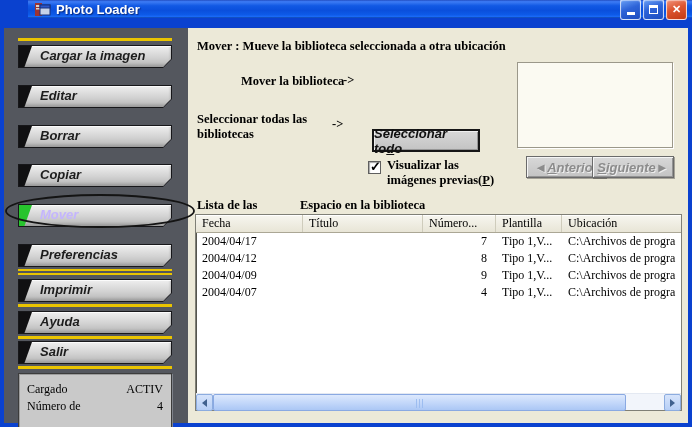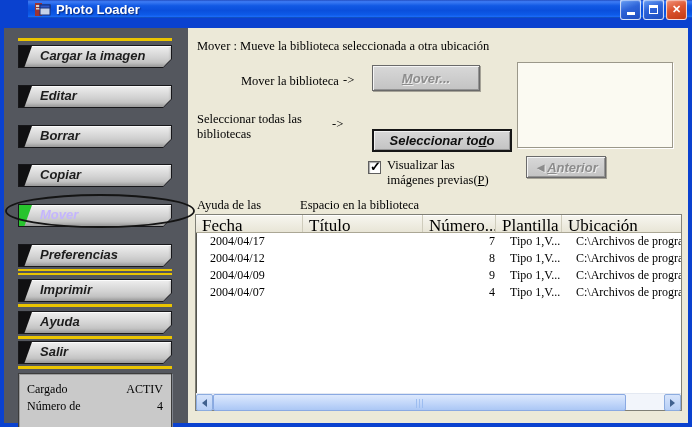--- a/index.html
+++ b/index.html
@@ -78,21 +78,21 @@
     font-family:"Liberation Serif", serif; font-size:12px; color:#000;
   }
   .status-row { display:flex; justify-content:space-between; line-height:17px; }
 
   
   .annotation { position:absolute; left:2px; top:192px; pointer-events:none; z-index:50; }
 
   
   .main { position:relative; flex:1; background:#ece9d8;
           font-family:"Liberation Serif", serif; font-size:12.5px; color:#000; }
-  .abs { position:absolute; }
+  .abs { position:absolute;font-weight:bold; }
 
   .btn3d {
     position:absolute; background:linear-gradient(180deg,#d8d8d8,#c3c3c3);
     border:1px solid #6a6a6a;
     box-shadow:inset 1px 1px 0 #f5f5f5, inset -1px -1px 0 #939393, 1px 1px 0 rgba(0,0,0,.3);
     display:flex; align-items:center; justify-content:center;
     font:italic bold 13px "Liberation Sans", sans-serif; cursor:pointer;
   }
   .btn3d.disabled { color:#8c8c8c; text-shadow:1px 1px 0 #eeeeee; }
   .btn3d.default-btn { border:2px solid #161616; color:#101010; box-shadow:inset 1px 1px 0 #efefef, inset -1px -1px 0 #969696; }
@@ -114,24 +114,24 @@
   
   .table-wrap {
     position:absolute; left:7px; top:186px; width:487px; height:197px;
     background:#fff; border:1px solid #7f7f76;
     box-shadow:inset 1px 1px 0 #55554e;
   }
   .thead { display:flex; height:18px; background:#ebe9db; border-bottom:1px solid #aba795; }
   .th {
     background:linear-gradient(180deg,#f7f6f0,#e8e5d6);
     border-right:1px solid #cfccbc; box-shadow:inset 0 1px 0 #ffffff;
-    font-family:"Liberation Serif", serif; font-size:17px;
+    font-family:"Liberation Serif", serif; font-size:12px;
     padding:1px 0 0 6px; white-space:nowrap; overflow:hidden; cursor:pointer;
   }
-  .trow { display:flex; height:17px; font-size:12px; cursor:pointer;padding-left:8px; }
+  .trow { display:flex; height:17px; font-size:12px; cursor:pointer; }
   .td { padding:1px 0 0 6px; white-space:nowrap; overflow:hidden; }
   .c-fecha{width:107px;} .c-titulo{width:120px;}
   .c-num{width:73px;} .c-plant{width:66px;} .c-ubi{flex:1;}
   .td.c-num { text-align:right; padding-right:9px; }
 
   
   .hscroll {
     position:absolute; left:0; right:0; bottom:0; height:17px;
     background:#f2f5fb; border-top:1px solid #e4e9f2;
   }
@@ -266,48 +266,48 @@
         </div>
       </div>
     </div>
 
     <div class="main">
 
       <div class="abs" style="left:9px; top:11px;">Mover : Mueve la biblioteca seleccionada a otra ubicación</div>
 
       <div class="abs" style="left:9px; top:46px;margin-left:44px;">Mover la biblioteca</div>
       <div class="abs" style="left:155px; top:45px;">-&gt;</div>
-      <div class="btn3d disabled" style="left:184px; top:37px; width:108px; height:26px;">
-        <span><span class="u">M</span><span>over...</span></span>
-      </div>
 
       <div class="preview-box" style="left:329px; top:34px; width:156px; height:86px;"></div>
 
       <div class="abs" style="left:9px; top:84px; line-height:15px;">
         <div>Seleccionar todas las</div>
         <div>bibliotecas</div>
       </div>
       <div class="abs" style="left:144px; top:89px;">-&gt;</div>
-      <div class="btn3d default-btn" style="left:184px; top:101px; width:140px; height:23px;">
+      <div class="btn3d default-btn" style="left:184px; top:101px; width:108px; height:23px;">
         <span><span>Seleccionar to</span><span class="u">d</span><span>o</span></span>
       </div>
 
       <div class="checkbox" style="left:180px; top:133px;">
         <span class="check">✓</span>
       </div>
       <div class="abs chk-label" style="left:199px; top:130px;">
         <div>Visualizar las</div>
         <div><span>imágenes previas(</span><span class="u">P</span><span>)</span></div>
       </div>
 
       <div class="btn3d disabled" style="left:317px; top:128px; width:80px; height:22px;margin-left:21px;">
         <span><span>◄</span><span class="u">A</span><span>nterior</span></span>
       </div>
-
-      <div class="abs" style="left:9px; top:170px;">Ayuda de las</div>
+      <div class="btn3d disabled" style="left:404px; top:128px; width:82px; height:22px;">
+        <span><span class="u">S</span><span>iguiente</span><span>►</span></span>
+      </div>
+
+      <div class="abs" style="left:9px; top:170px;">Lista de las</div>
       <div class="abs" style="left:112px; top:170px;">Espacio en la biblioteca</div>
 
       <div class="table-wrap">
         <div class="thead">
           <div class="th c-fecha">Fecha</div>
           <div class="th c-titulo">Título</div>
           <div class="th c-num">Número...</div>
           <div class="th c-plant">Plantilla</div>
           <div class="th c-ubi" style="border-right:none;">Ubicación</div>
         </div>

